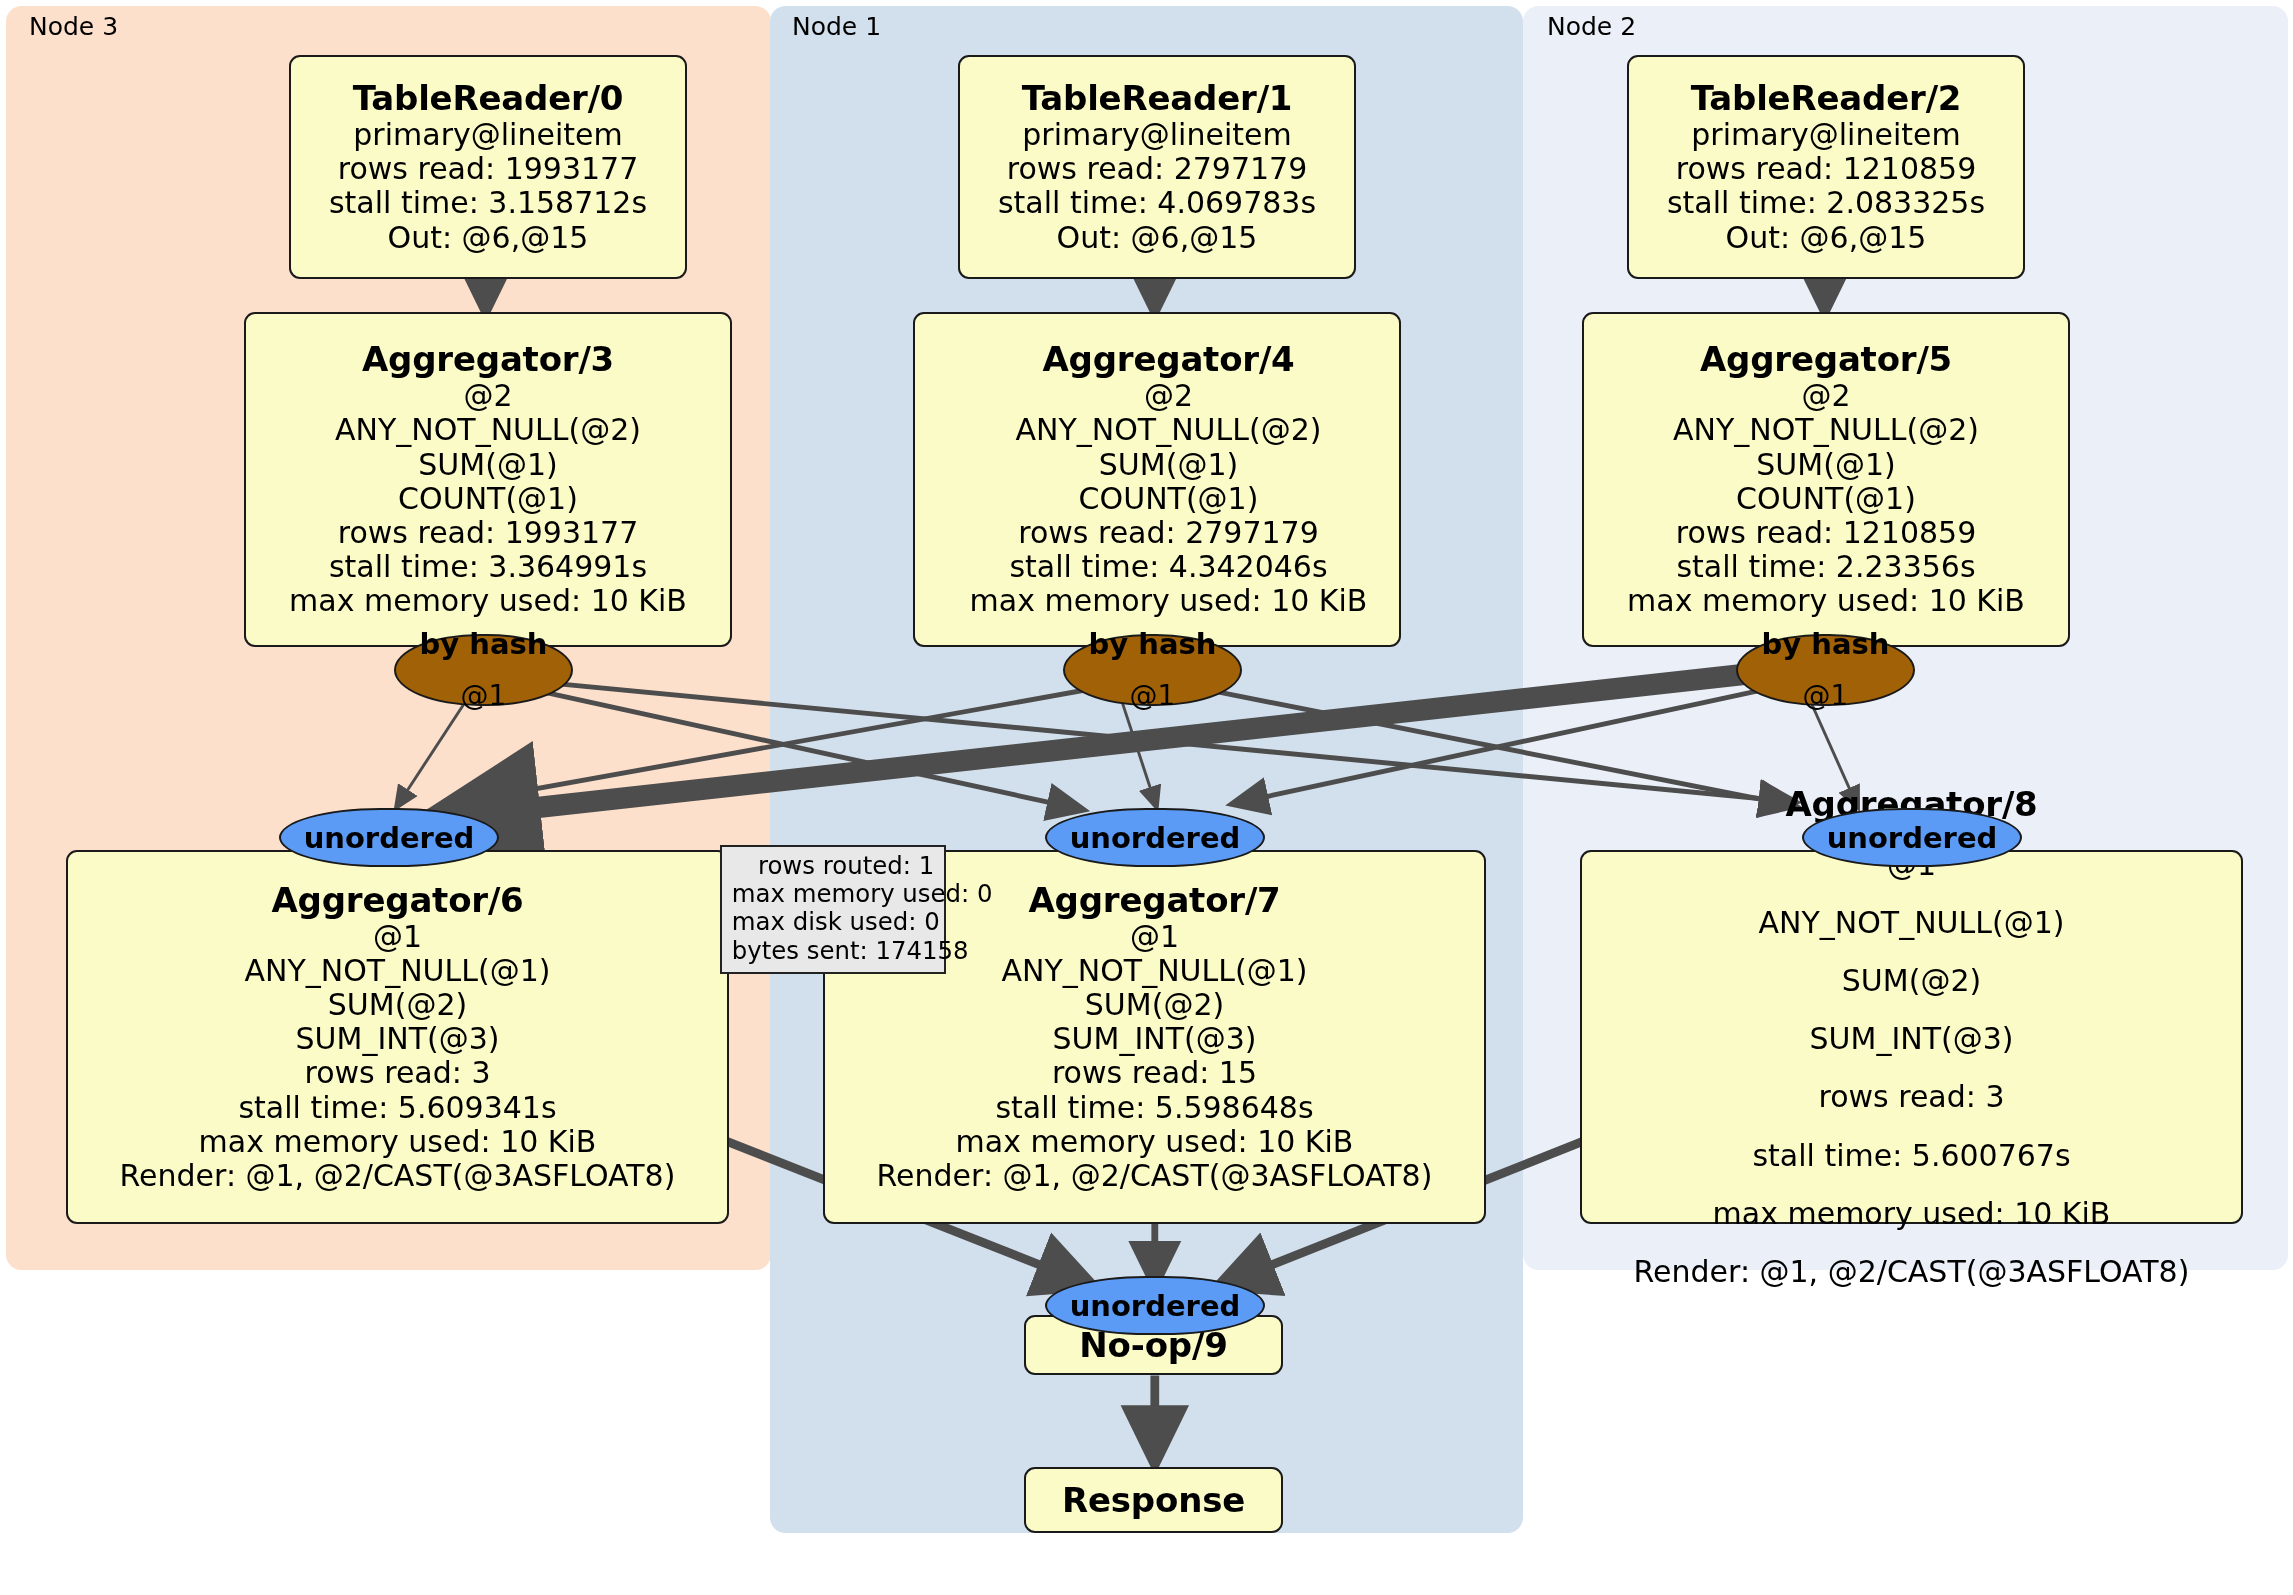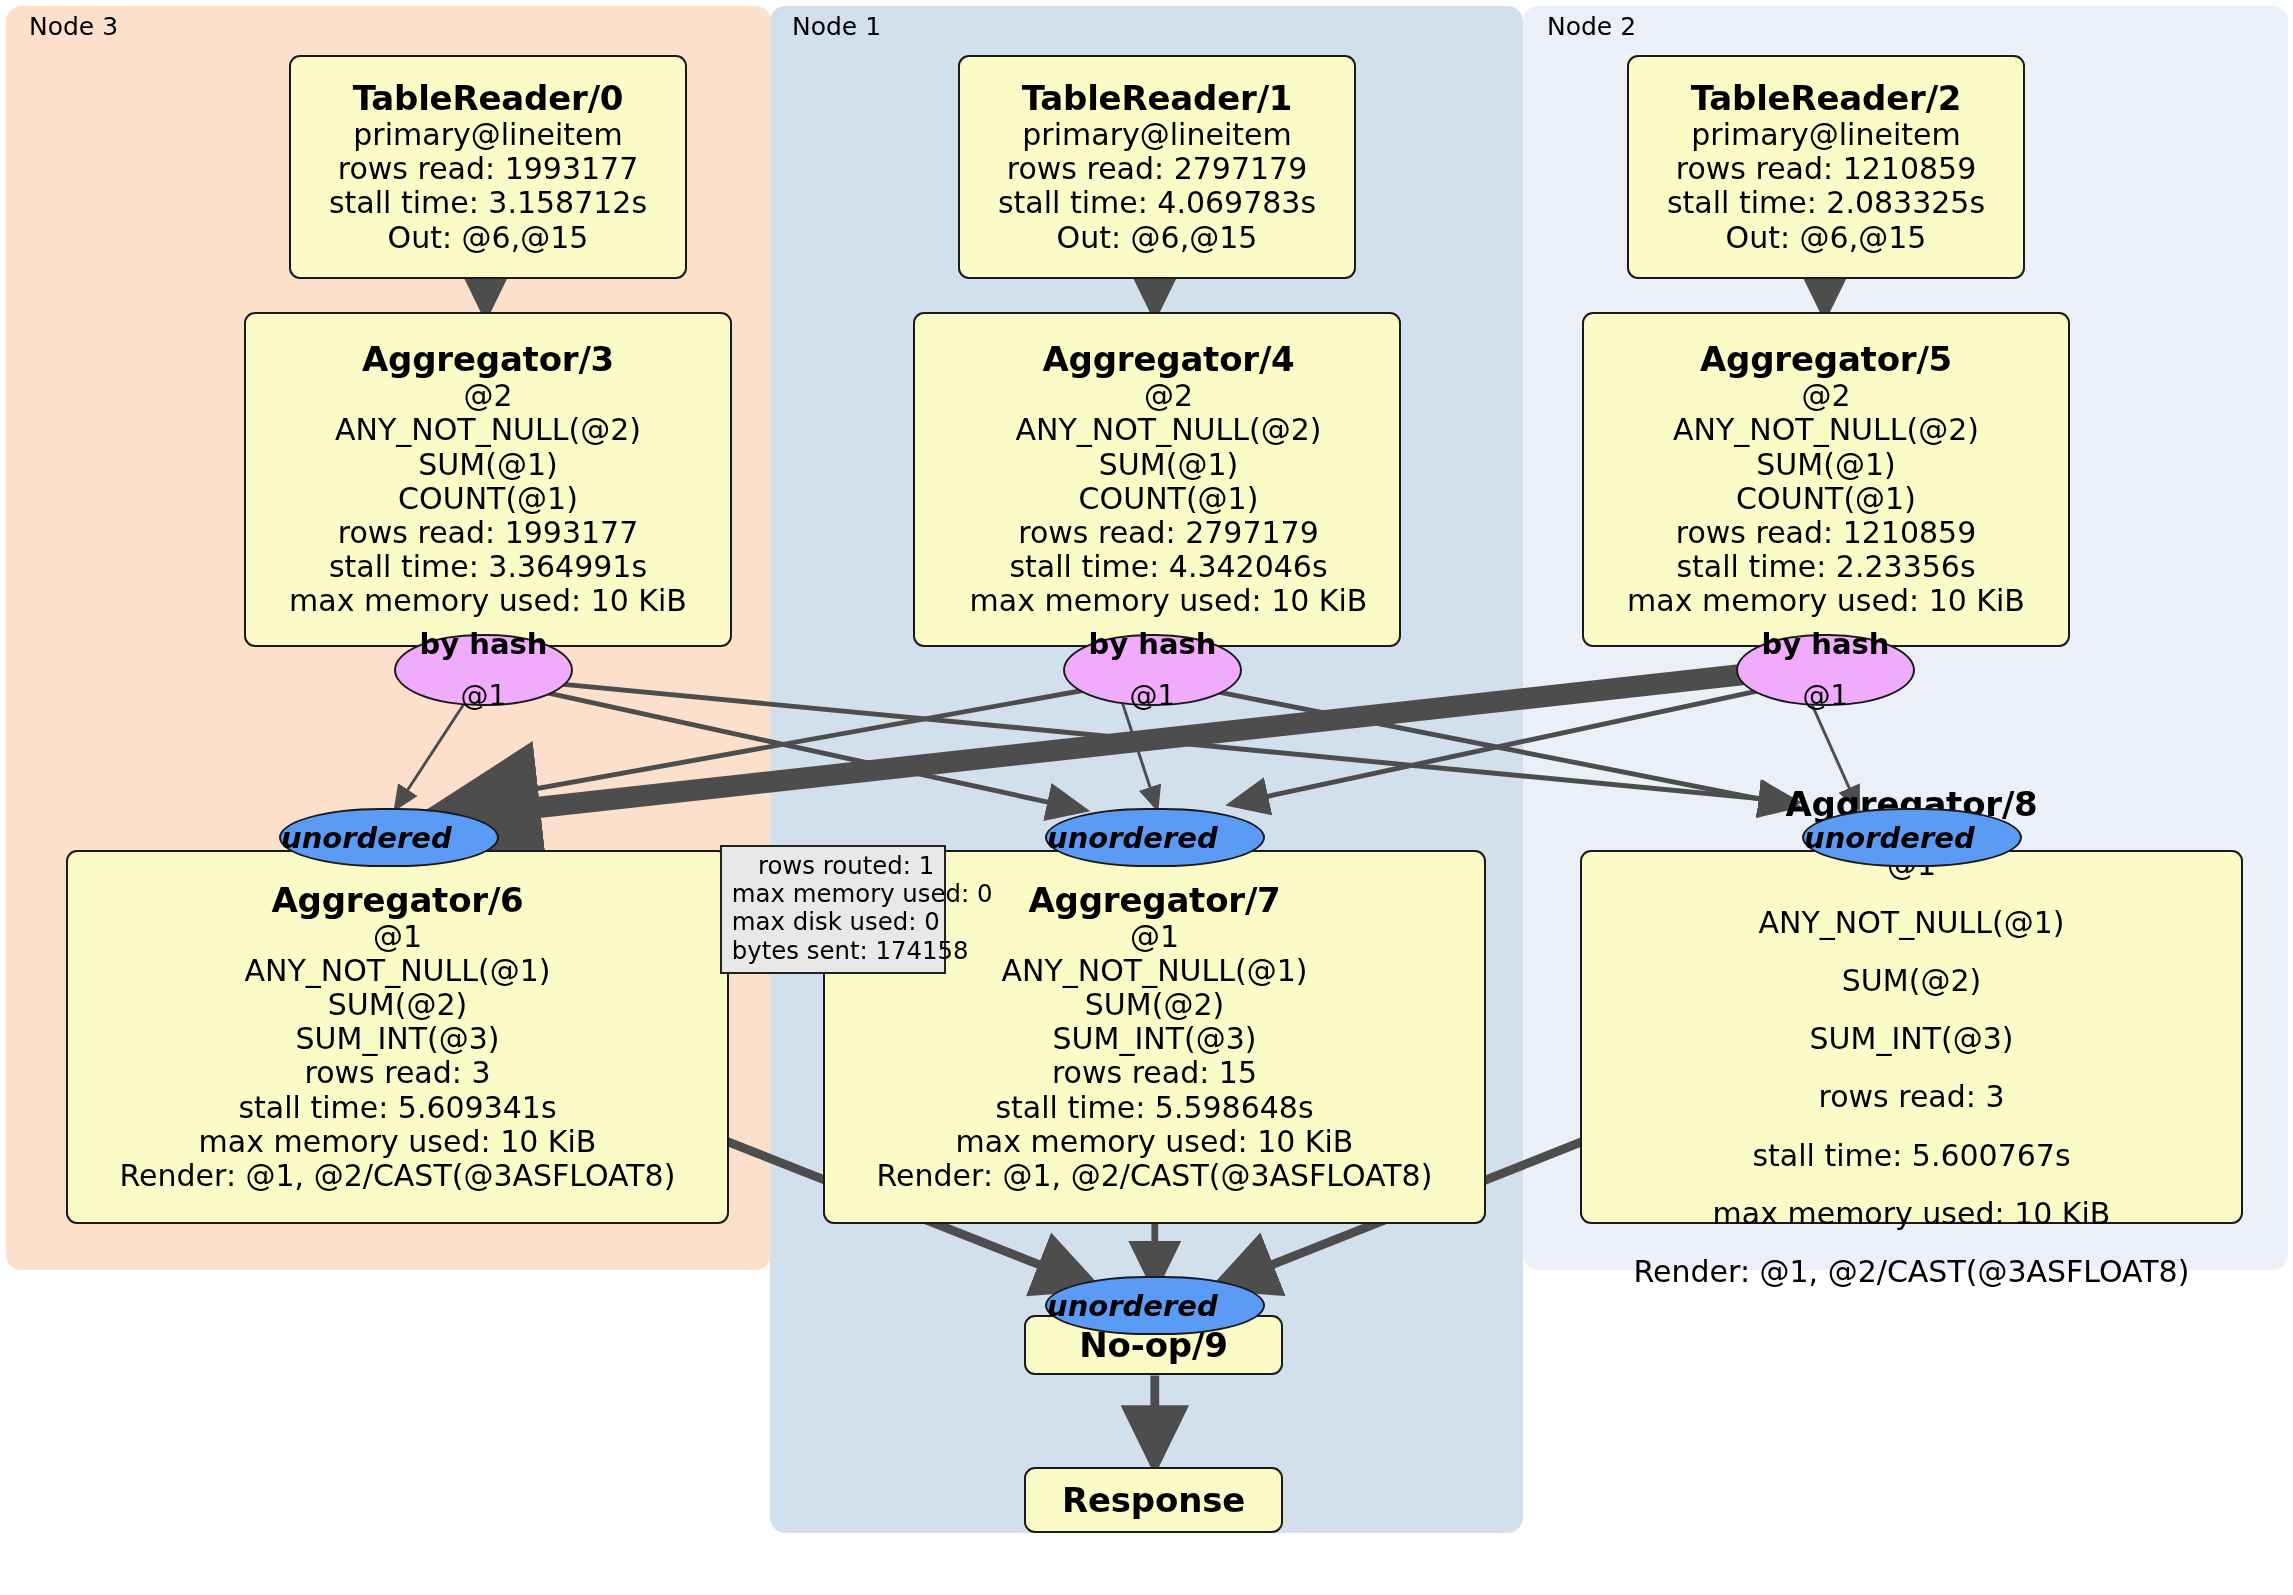--- a/index.html
+++ b/index.html
@@ -28,35 +28,35 @@
     line-height:1.14;
     color:#000;
   }
   .node .title{font-weight:bold;font-size:34px;letter-spacing:-0.2px;}
   .node .line{font-size:30px;}
 
   
   .router{
     position:absolute;box-sizing:border-box;
     border:2.9px solid #1a1a1a;
-    background:#f0abfc;
+    background:#a16207;
     border-radius:48%/50%;
     display:flex;flex-direction:column;align-items:center;justify-content:center;
     text-align:center;line-height:1.1;color:#000;z-index:6;gap:20px;
   }
   .router .title{font-weight:bold;font-size:29px;}
   .router .sub{font-size:28px;}
 
   .unordered{
     position:absolute;box-sizing:border-box;
     border:2.9px solid #1a1a1a;
     background:#5b9bf5;
     border-radius:46%/50%;
-    display:flex;align-items:center;justify-content:flex-start;
-    color:#000;font-weight:bold;font-size:29px;z-index:6;font-style:italic;
+    display:flex;align-items:center;justify-content:center;
+    color:#000;font-weight:bold;font-size:29px;z-index:6;
   }
 
   
   .stats-box{
     position:absolute;box-sizing:border-box;
     border:2.9px solid #222;background:#e8e8e8;
     padding:4.9px 9.8px 6.8px 9.8px;
     text-align:right;line-height:1.16;font-size:24.4px;color:#000;
     z-index:9;
   }

